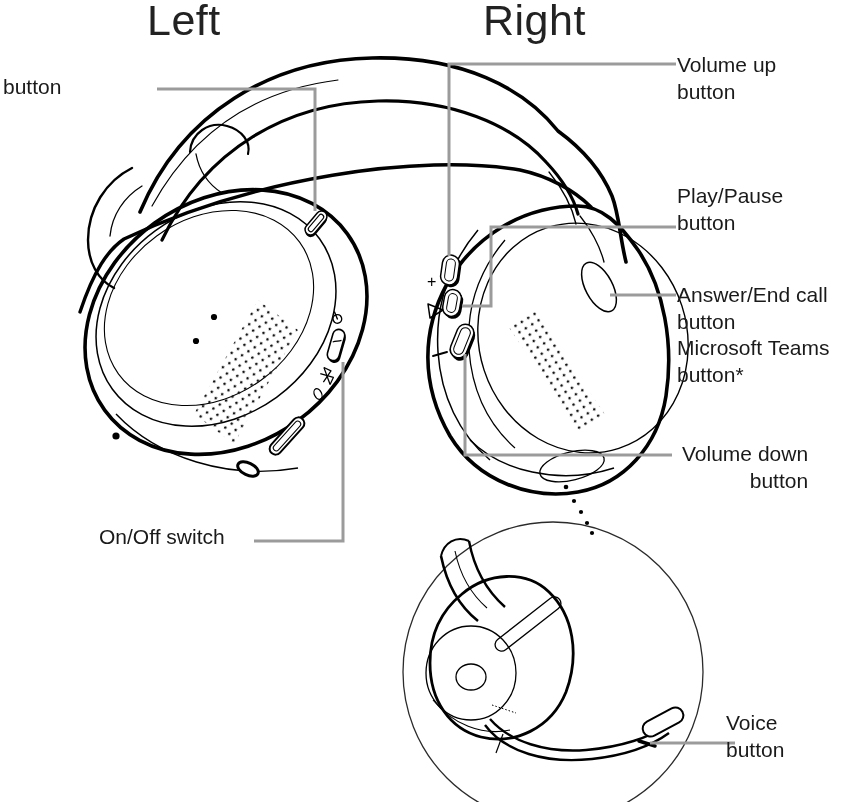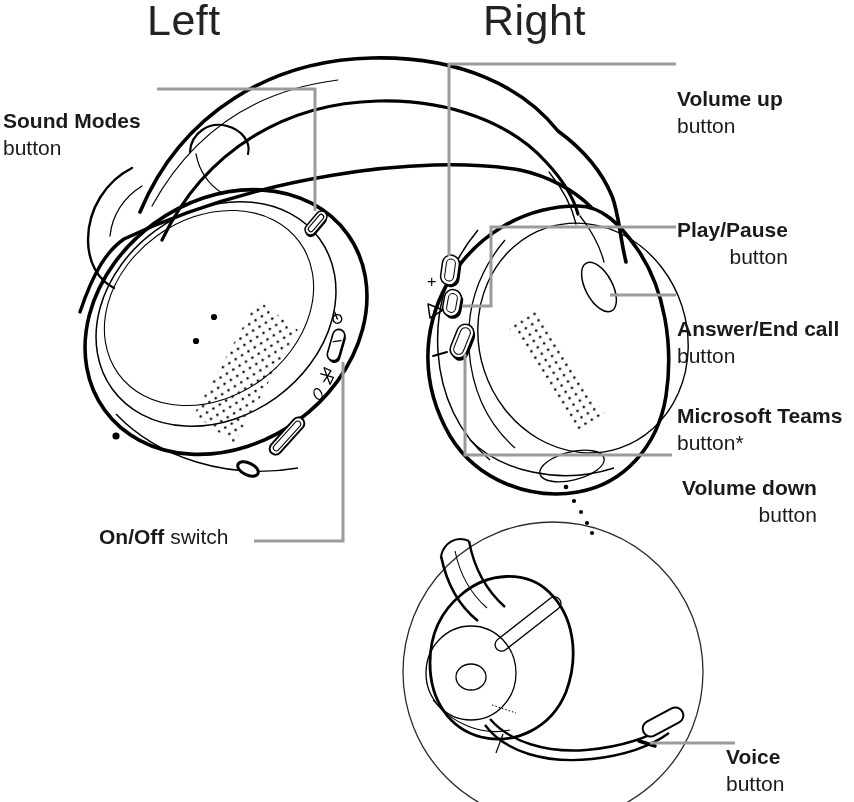--- a/index.html
+++ b/index.html
@@ -2,21 +2,21 @@
 <html><head>
 <meta charset="utf-8">
 <style>
   html,body{margin:0;padding:0;background:#fff;}
   body{width:854px;height:802px;position:relative;overflow:hidden;
        font-family:"Liberation Sans","DejaVu Sans",sans-serif;color:#1a1a1a;}
   .stage{position:absolute;inset:0;}
   svg.art{position:absolute;left:0;top:0;}
   .title{position:absolute;font-size:43px;font-weight:300;color:#222;letter-spacing:.5px;}
   .lbl{position:absolute;font-size:21px;line-height:26.5px;color:#1a1a1a;white-space:nowrap;}
-  .lbl b{font-weight:700;margin-top:34px;}
+  .lbl b{font-weight:400;}
   .lbl .ln{display:block;}
 </style>
 </head>
 <body>
 
 <div class="stage">
 
   <svg class="art" width="854" height="802" viewBox="0 0 854 802">
     <defs>
       <pattern id="dotpat" width="7.5" height="7.5" patternUnits="userSpaceOnUse" patternTransform="rotate(-32)">
@@ -157,30 +157,29 @@
       <path d="M 465,354 L 465,455 L 672,455"></path>
       <path d="M 343,362 L 343,541 L 254,541"></path>
       <path d="M 650,743 L 735,743"></path>
     </g>
   </svg>
 
   <div class="title" style="left:147px;top:-4px;">Left</div>
   <div class="title" style="left:483px;top:-4px;">Right</div>
 
   <div class="lbl" style="left:3px;top:74px;">
-    <b class="ln">Sound Modes</b>
     <span class="ln">button</span>
   </div>
 
   <div class="lbl" style="left:677px;top:52px;">
     <b class="ln">Volume up</b>
     <span class="ln">button</span>
   </div>
 
-  <div class="lbl" style="left:677px;top:183px;text-align:right;">
+  <div class="lbl" style="left:677px;top:183px;">
     <b class="ln">Play/Pause</b>
     <span class="ln">button</span>
   </div>
 
   <div class="lbl" style="left:677px;top:282px;">
     <b class="ln">Answer/End call</b>
     <span class="ln">button</span>
     <b class="ln">Microsoft Teams</b>
     <span class="ln">button*</span>
   </div>

